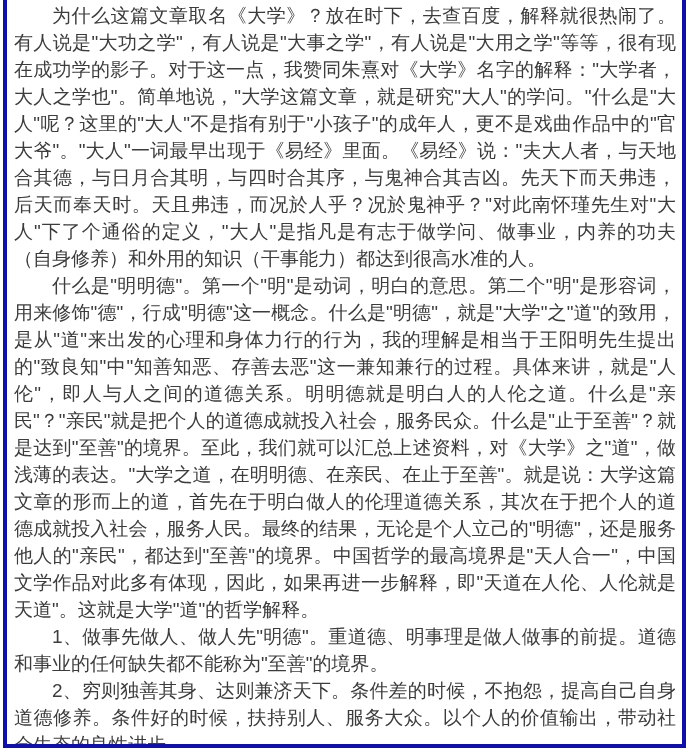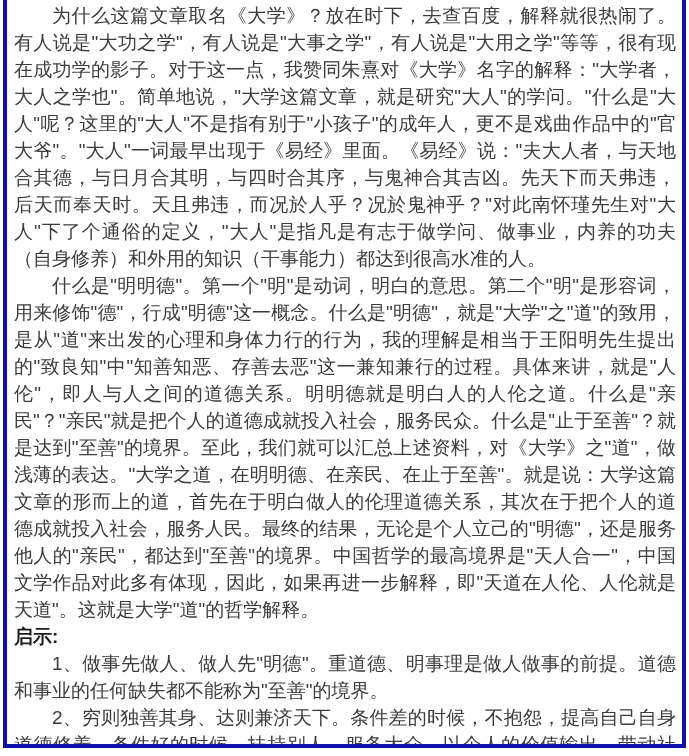--- a/index.html
+++ b/index.html
@@ -42,17 +42,16 @@
     color: var(--heading-color, #1c1c1c);
   }
 </style>
 </head>
 <body style="background: rgb(255, 255, 255);">
 
 <div class="page-frame">
   <div class="article-content">
     <p>为什么这篇文章取名《大学》？放在时下，去查百度，解释就很热闹了。有人说是"大功之学"，有人说是"大事之学"，有人说是"大用之学"等等，很有现在成功学的影子。对于这一点，我赞同朱熹对《大学》名字的解释："大学者，大人之学也"。简单地说，"大学这篇文章，就是研究"大人"的学问。"什么是"大人"呢？这里的"大人"不是指有别于"小孩子"的成年人，更不是戏曲作品中的"官大爷"。"大人"一词最早出现于《易经》里面。《易经》说："夫大人者，与天地合其德，与日月合其明，与四时合其序，与鬼神合其吉凶。先天下而天弗违，后天而奉天时。天且弗违，而况於人乎？况於鬼神乎？"对此南怀瑾先生对"大人"下了个通俗的定义，"大人"是指凡是有志于做学问、做事业，内养的功夫（自身修养）和外用的知识（干事能力）都达到很高水准的人。</p>
     <p>什么是"明明德"。第一个"明"是动词，明白的意思。第二个"明"是形容词，用来修饰"德"，行成"明德"这一概念。什么是"明德"，就是"大学"之"道"的致用，是从"道"来出发的心理和身体力行的行为，我的理解是相当于王阳明先生提出的"致良知"中"知善知恶、存善去恶"这一兼知兼行的过程。具体来讲，就是"人伦"，即人与人之间的道德关系。明明德就是明白人的人伦之道。什么是"亲民"？"亲民"就是把个人的道德成就投入社会，服务民众。什么是"止于至善"？就是达到"至善"的境界。至此，我们就可以汇总上述资料，对《大学》之"道"，做浅薄的表达。"大学之道，在明明德、在亲民、在止于至善"。就是说：大学这篇文章的形而上的道，首先在于明白做人的伦理道德关系，其次在于把个人的道德成就投入社会，服务人民。最终的结果，无论是个人立己的"明德"，还是服务他人的"亲民"，都达到"至善"的境界。中国哲学的最高境界是"天人合一"，中国文学作品对此多有体现，因此，如果再进一步解释，即"天道在人伦、人伦就是天道"。这就是大学"道"的哲学解释。</p>
-    <p class="heading">启示:</p>
     <p>1、做事先做人、做人先"明德"。重道德、明事理是做人做事的前提。道德和事业的任何缺失都不能称为"至善"的境界。</p>
     <p>2、穷则独善其身、达则兼济天下。条件差的时候，不抱怨，提高自己自身道德修养。条件好的时候，扶持别人、服务大众。以个人的价值输出，带动社会生态的良性进步。</p>
   </div>
 </div>
 
 </body></html>

